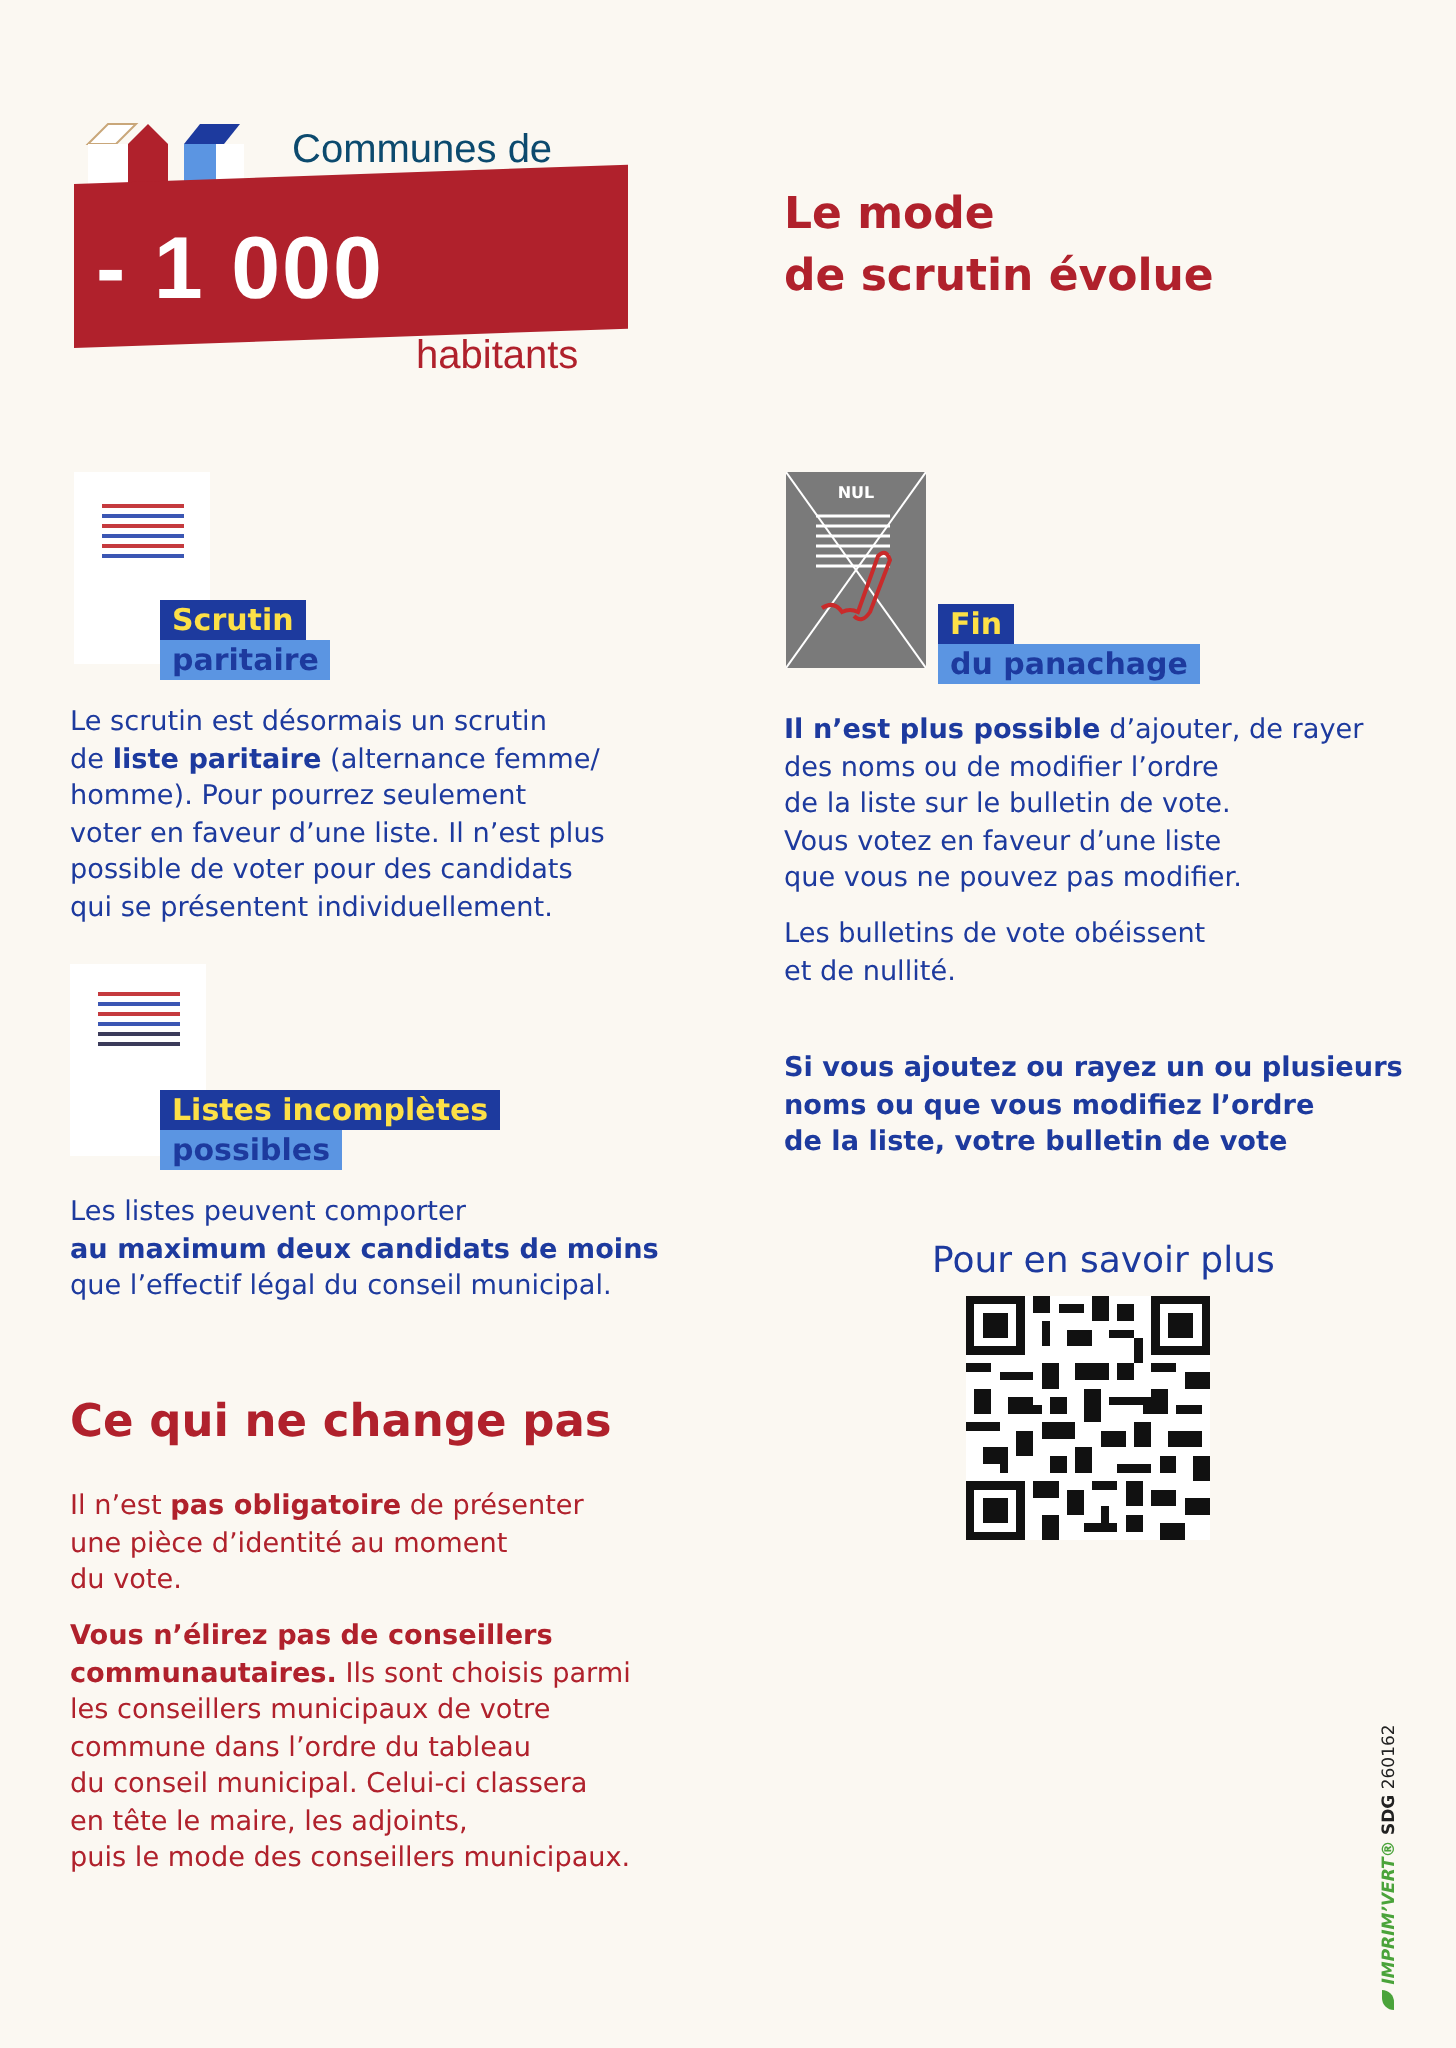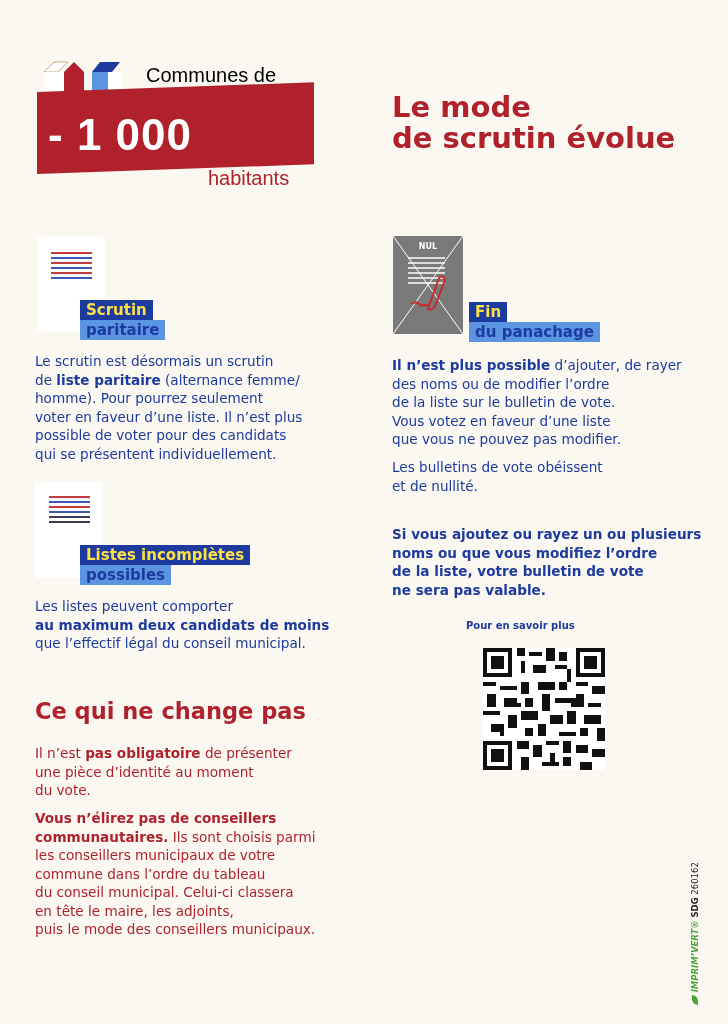--- a/index.html
+++ b/index.html
@@ -18,31 +18,31 @@
     background:#b0212c;
     transform:skewY(-2deg);
     transform-origin:left top;
   }
   .big-number {
     left:48px; top:110px;
     color:#ffffff; font-family:"Liberation Sans", sans-serif;
     font-weight:bold; font-size:44px; letter-spacing:1px;
   }
   .communes-de {
-    left:146px; top:64px; color:#000000;
+    left:146px; top:64px; color:#0c4a6e;
     font-family:"Liberation Sans", sans-serif; font-size:20px;
   }
   .habitants {
     left:208px; top:167px; color:#b0212c;
     font-family:"Liberation Sans", sans-serif; font-size:20px;
   }
 
   .headline {
     left:392px; top:92px; color:#b0212c;
-    font-weight:bold; font-size:29px; line-height:31px;
+    font-weight:bold; font-size:22px; line-height:31px;
   }
   .headline div { white-space:nowrap; }
 
   
   .card-white { background:#ffffff; }
   .lines-icon { display:flex; flex-direction:column; gap:3px; }
   .lines-icon span { display:block; height:2px; width:41px; }
 
   .label-block { font-weight:bold; font-size:15px; line-height:20px; }
   .label-dark { background:#1d3a9e; color:#fde047; display:inline-block; padding:0 6px; }
@@ -50,21 +50,21 @@
 
   .body-blue { color:#1d3a9e; font-size:13.6px; line-height:18.5px; }
   .body-red { color:#b0212c; font-size:13.6px; line-height:18.5px; }
   .para { white-space:nowrap; }
   b { font-weight:bold; }
 
   .section-title-red {
     color:#b0212c; font-weight:bold; font-size:22.5px;
   }
   .pour-en-savoir {
-    color:#1d3a9e; font-weight:bold; font-size:10px;
+    color:#1d3a9e; font-weight:normal; font-size:18px;
   }
 
   .qr { left:483px; top:648px; width:122px; height:122px; background:#fff; }
 
   .imprim {
     left:690px; top:1005px;
     transform:rotate(-90deg); transform-origin:left top;
     white-space:nowrap; font-size:8.5px;
   }
   .imprim .green { color:#4aa33a; font-weight:bold; font-style:italic; }
@@ -180,21 +180,20 @@
   <div class="para">que vous ne pouvez pas modifier.</div>
 </div>
 <div class="abs body-blue" style="left:392px;top:458px;">
   <div class="para">Les bulletins de vote obéissent</div>
   <div class="para">et de nullité.</div>
 </div>
 <div class="abs body-blue" style="left:392px;top:525px;font-weight:bold;">
   <div class="para">Si vous ajoutez ou rayez un ou plusieurs</div>
   <div class="para">noms ou que vous modifiez l’ordre</div>
   <div class="para">de la liste, votre bulletin de vote</div>
-  <div class="para">ne sera pas valable.</div>
 </div>
 
 <div class="abs pour-en-savoir" style="left:466px;top:620px;">Pour en savoir plus</div>
 
 <div class="abs qr">
   <svg width="122" height="122" viewBox="0 0 29 29" shape-rendering="crispEdges">
     <rect width="29" height="29" fill="#fff"></rect>
     <g fill="#111">
       <rect x="0" y="0" width="7" height="7"></rect>
         <rect x="1" y="1" width="5" height="5" fill="#fff"></rect>

